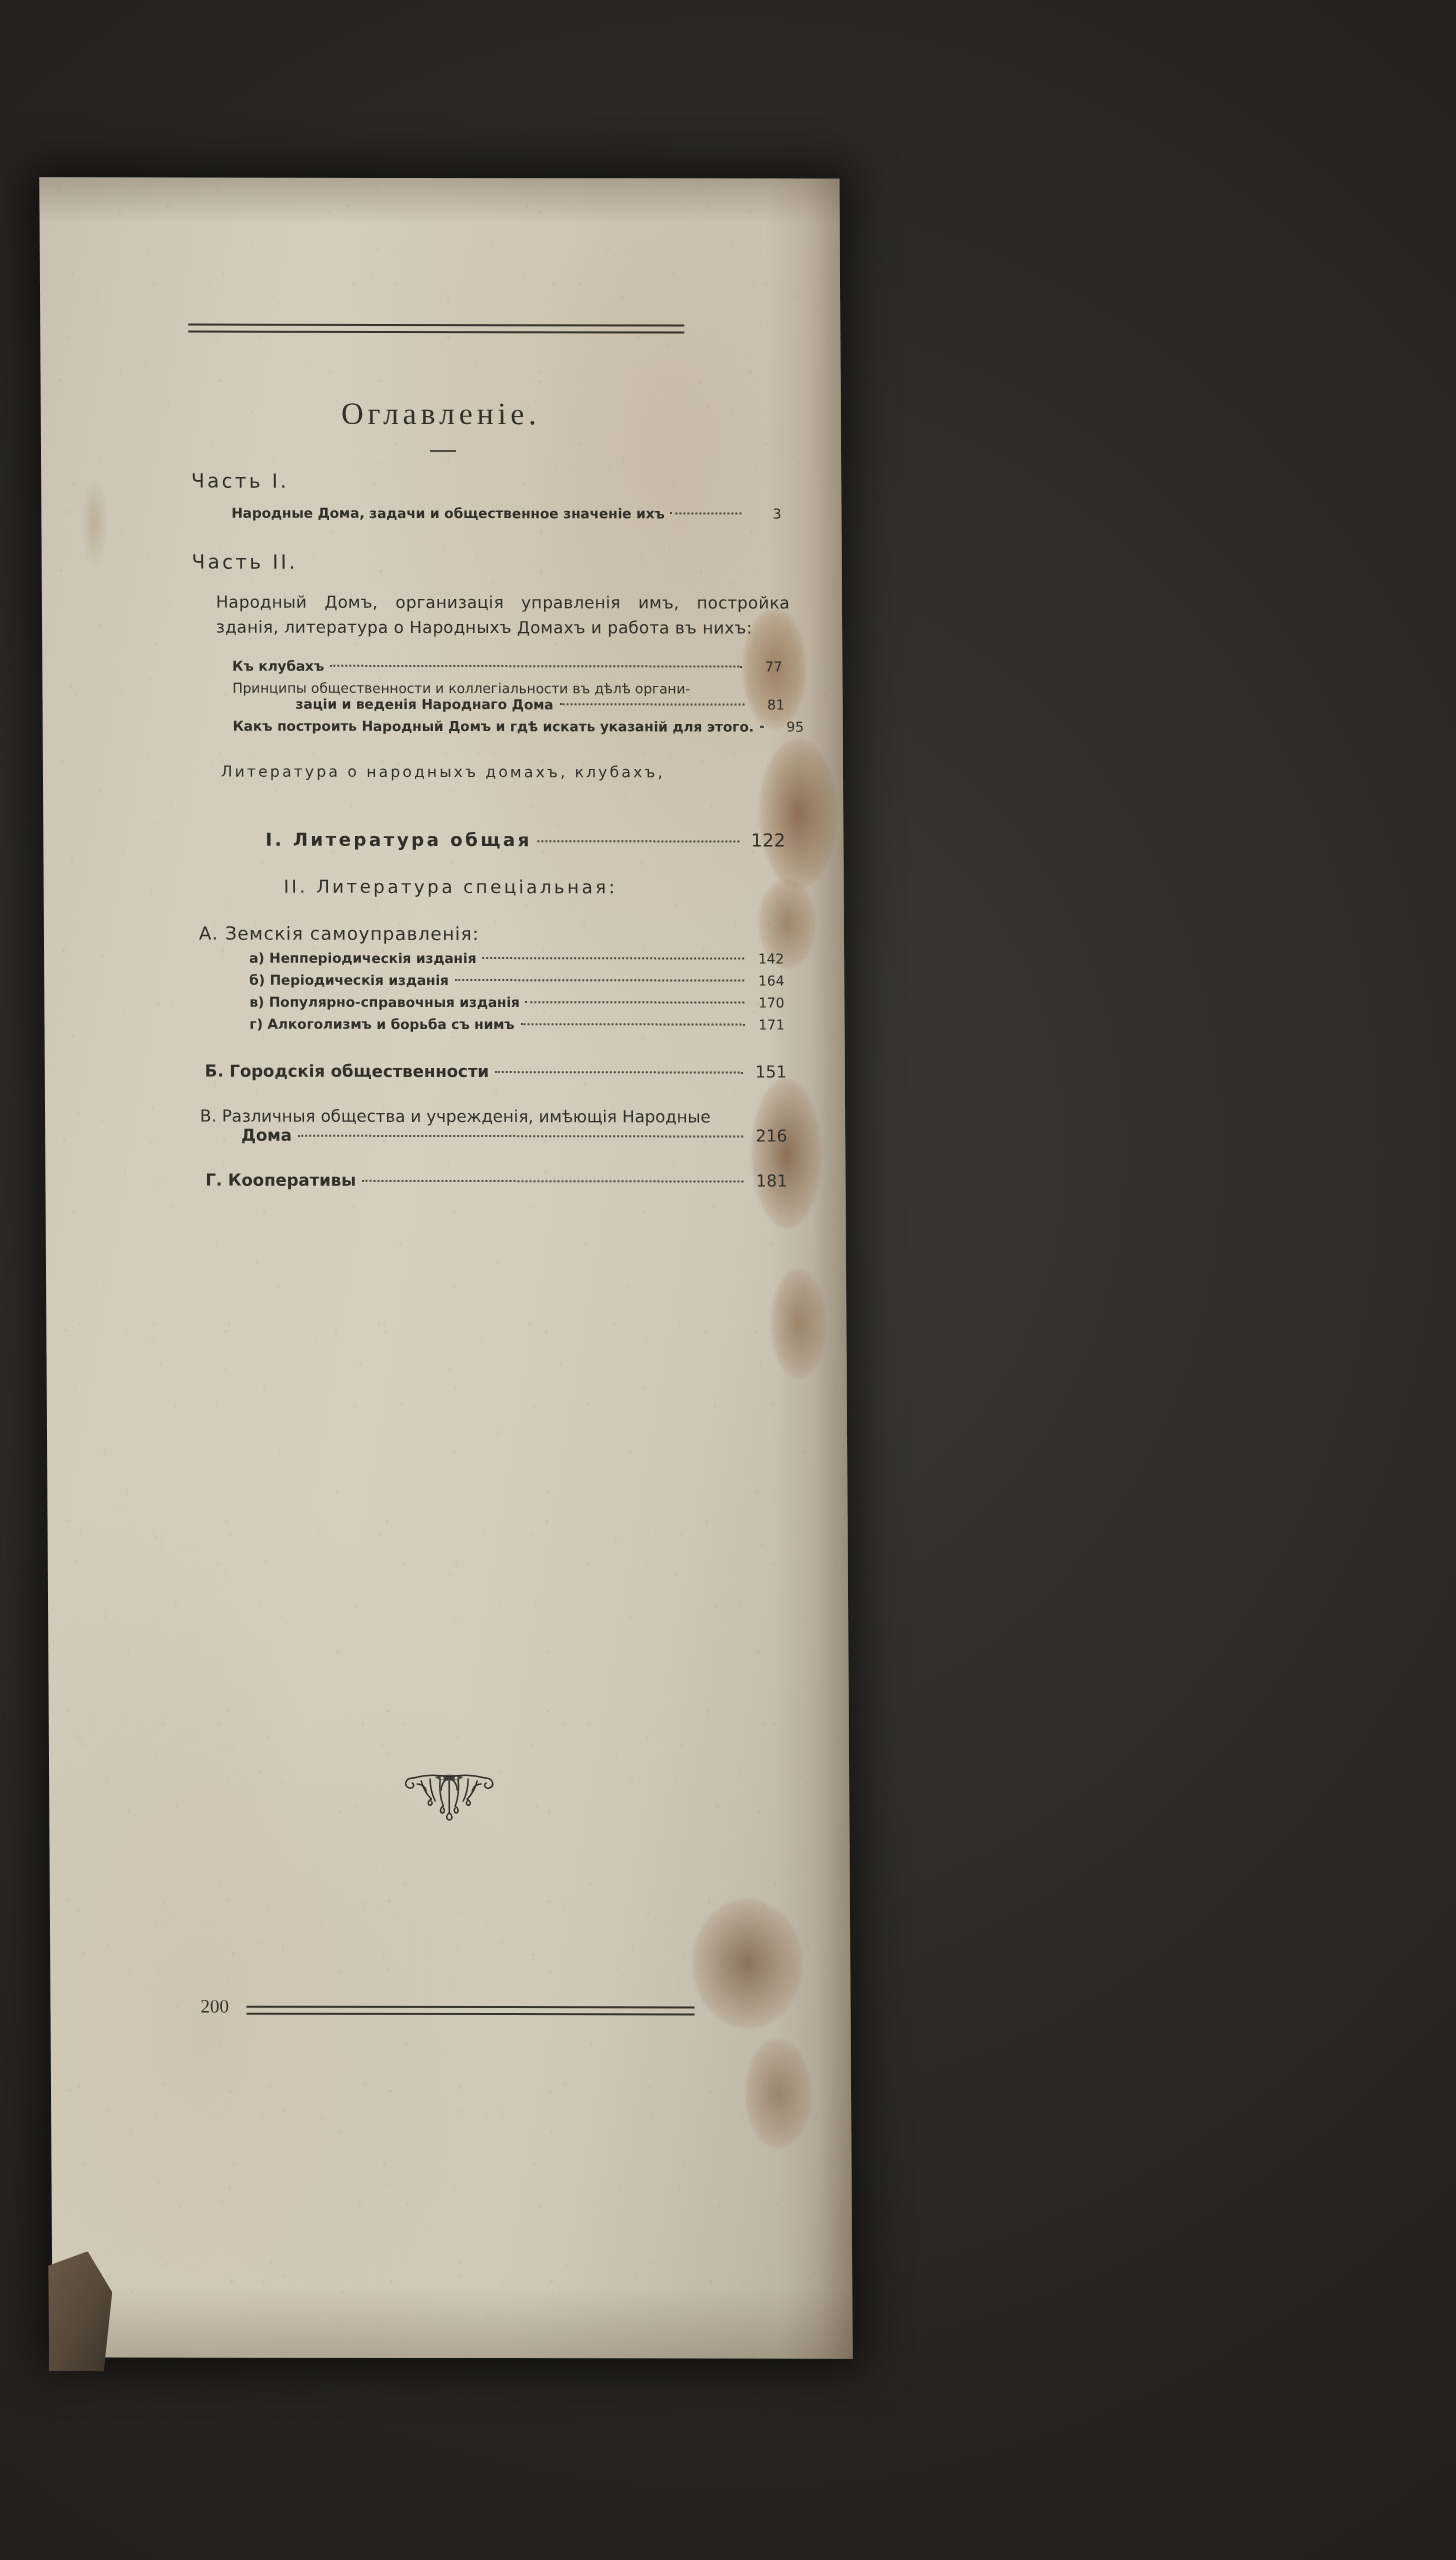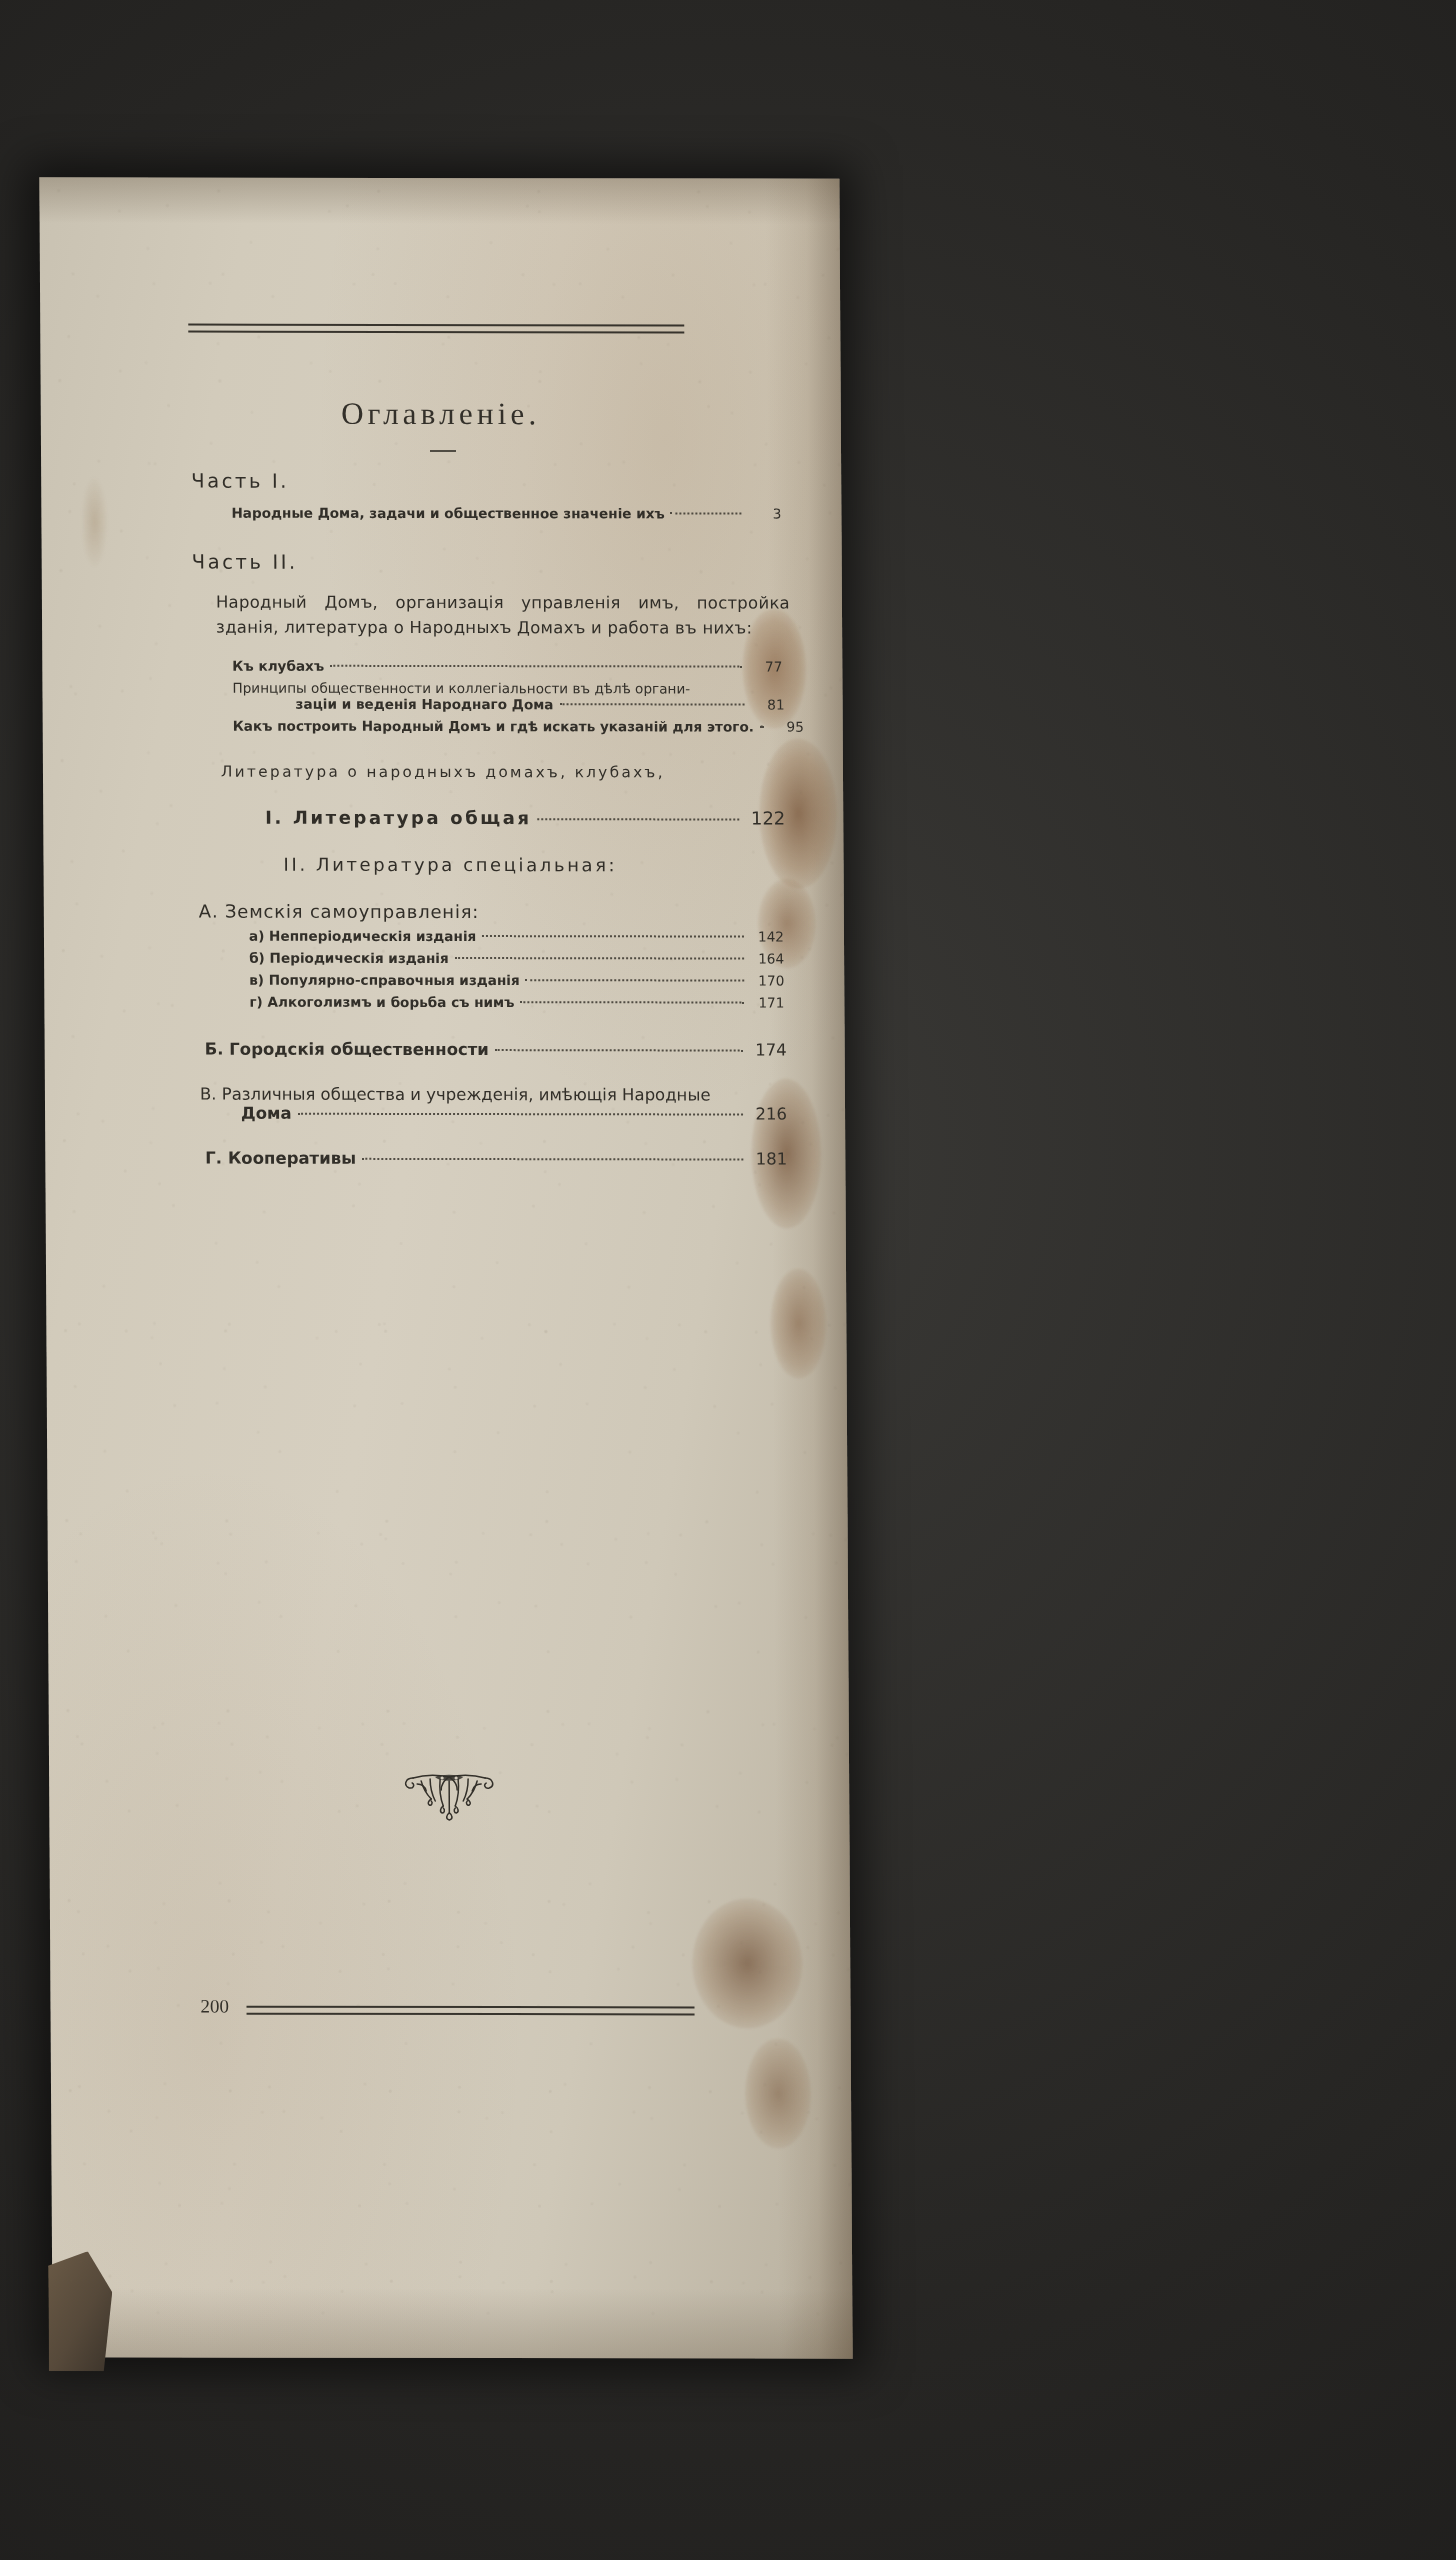--- a/index.html
+++ b/index.html
@@ -213,21 +213,21 @@
     padding: 0 46px;
   }
 
   .lit-heading {
     font-family: "DejaVu Sans", "Liberation Sans", sans-serif;
     font-size: 18px;
     letter-spacing: 2.6px;
     color: #312e28;
   }
   .lit-row { padding-left: 222px; padding-right: 58px; }
-  .lit-row .pageno { width: 40px; }
+  .lit-row .pageno { width: 40px; margin-top: 22px; }
   .lit-row2 { padding-left: 240px; }
 
   .sec-head {
     font-family: "DejaVu Sans", "Liberation Sans", sans-serif;
     font-size: 18px;
     letter-spacing: .8px;
     color: #312e28;
     padding-left: 155px;
   }
 
@@ -374,21 +374,21 @@
         <span class="label">г) Алкоголизмъ и борьба съ нимъ</span>
         <span class="leader"></span>
         <span class="pageno">171</span>
       </div>
 
       <div class="sp-30"></div>
 
       <div class="row lvl-mid indent-c">
         <span class="label">Б. Городскія общественности</span>
         <span class="leader"></span>
-        <span class="pageno">174</span>
+        <span class="pageno">151</span>
       </div>
 
       <div class="sp-26"></div>
 
       <div class="lvl-mid" style="padding-left:155px; padding-right:58px; font-family:'DejaVu Sans','Liberation Sans',sans-serif; color:#322f29;">В. Различныя общества и учрежденія, имѣющія Народные</div>
       <div class="row lvl-mid" style="padding-left:196px; padding-right:58px;">
         <span class="label">Дома</span>
         <span class="leader"></span>
         <span class="pageno">216</span>
       </div>

